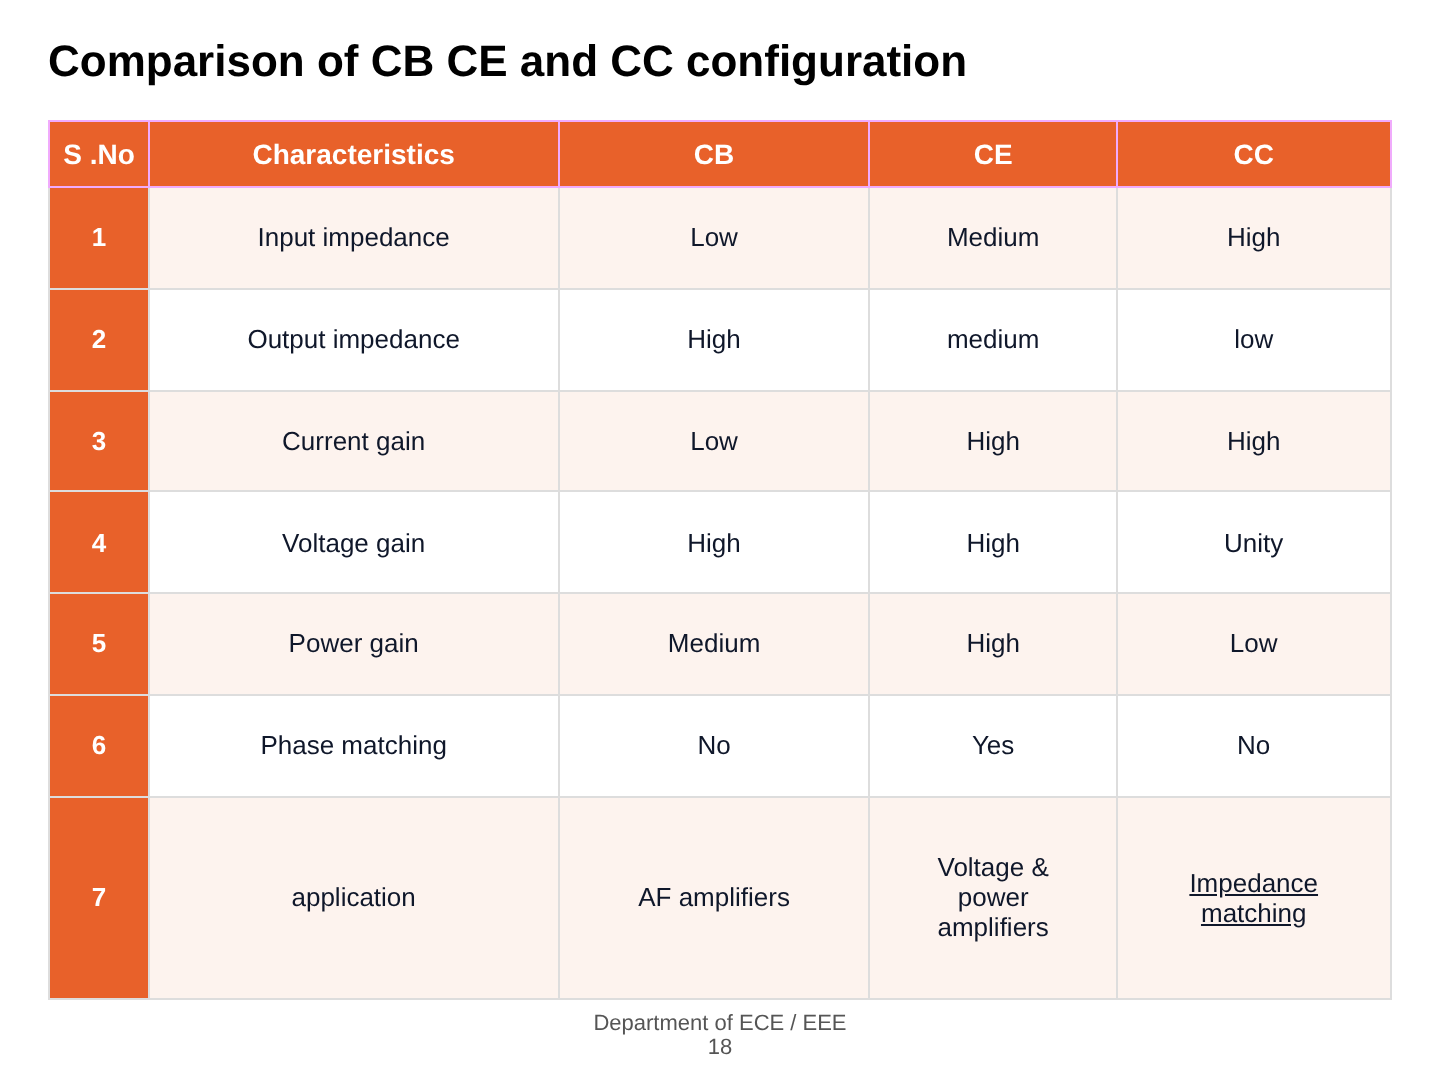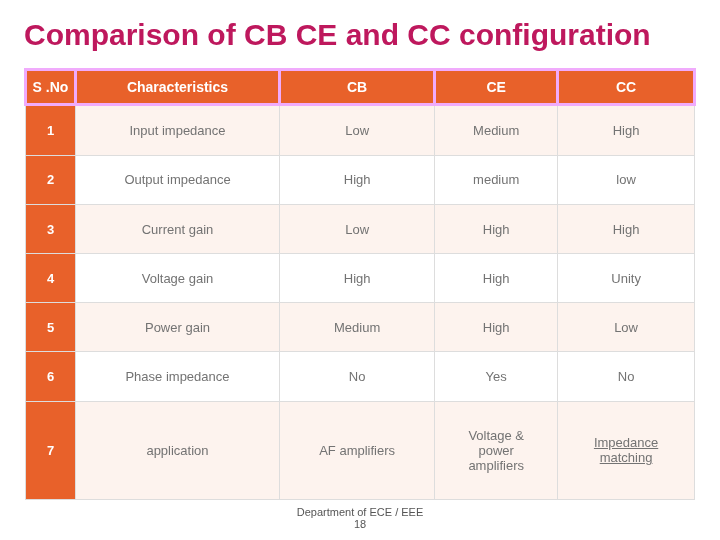--- a/index.html
+++ b/index.html
@@ -12,53 +12,53 @@
       position: relative;
     }
     .page {
       width: 720px;
       height: 540px;
       padding: 18px 24px 10px 24px;
       display: flex;
       flex-direction: column;
     }
     .title {
-      color: #be185d;
-      font-size: 30px;
+      color: #000000;
+      font-size: 22px;
       font-weight: bold;
       margin-bottom: 16px;
     }
     table {
       width: 100%;
       border-collapse: collapse;
       flex: 1;
     }
     thead tr {
       background: #e8612a;
       color: #fff;
     }
     thead th {
       padding: 8px 0;
       font-size: 14px;
       font-weight: bold;
       text-align: center;
-      border: 3px solid #f0abfc;
+      border: 1px solid #f0abfc;
     }
     tbody tr {
       background: #fff;
     }
     tbody tr:nth-child(odd) {
       background: #fdf3ee;
     }
     tbody td {
       padding: 7px 10px;
       font-size: 13px;
       text-align: center;
       border: 1px solid #ddd;
-      color: #737373;
+      color: #0f172a;
     }
     tbody td:nth-child(1) {
       font-weight: bold;
       background: #e8612a;
       color: #fff;
       width: 50px;
     }
     tbody tr:nth-child(odd) td:nth-child(1) {
       background: #e8612a;
     }
@@ -121,21 +121,21 @@
         </tr>
         <tr>
           <td style="white-space: pre-line;">5</td>
           <td style="white-space: pre-line;">Power gain</td>
           <td style="white-space: pre-line;">Medium</td>
           <td style="white-space: pre-line;">High</td>
           <td style="white-space: pre-line;">Low</td>
         </tr>
         <tr>
           <td style="white-space: pre-line;">6</td>
-          <td style="white-space: pre-line;">Phase impedance</td>
+          <td style="white-space: pre-line;">Phase matching</td>
           <td style="white-space: pre-line;">No</td>
           <td style="white-space: pre-line;">Yes</td>
           <td style="white-space: pre-line;">No</td>
         </tr>
         <tr>
           <td style="white-space: pre-line;">7</td>
           <td style="white-space: pre-line;">application</td>
           <td style="white-space: pre-line;">AF amplifiers</td>
           <td style="white-space: pre-line;">Voltage &amp;
 power

